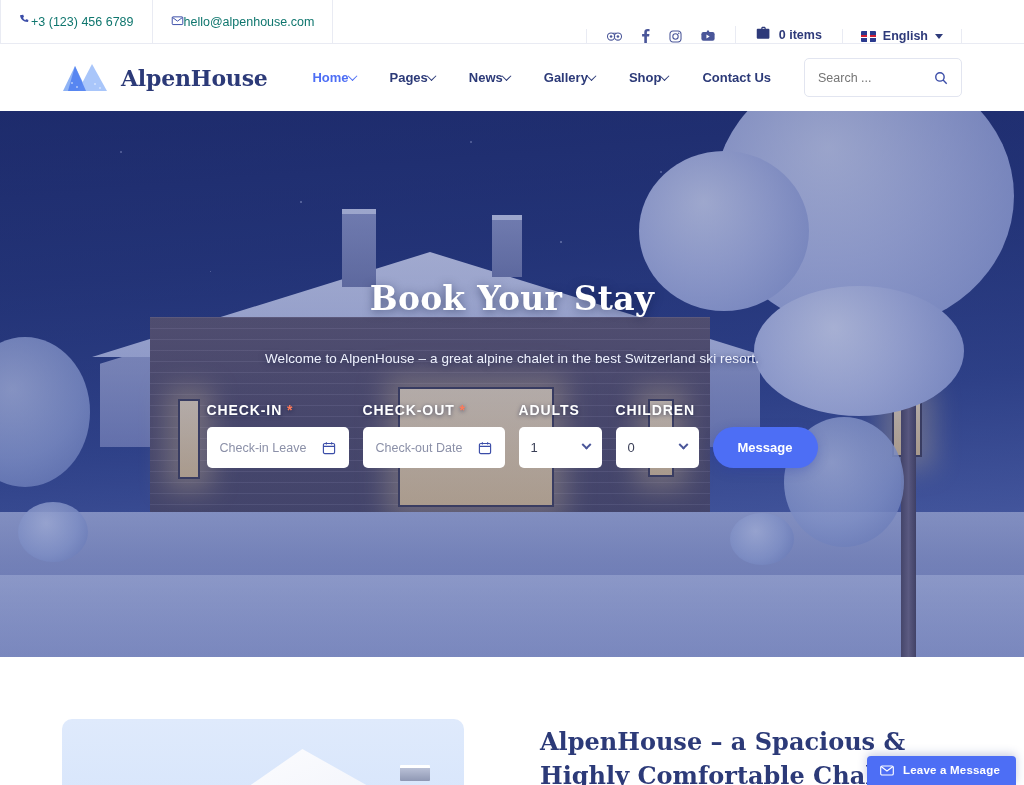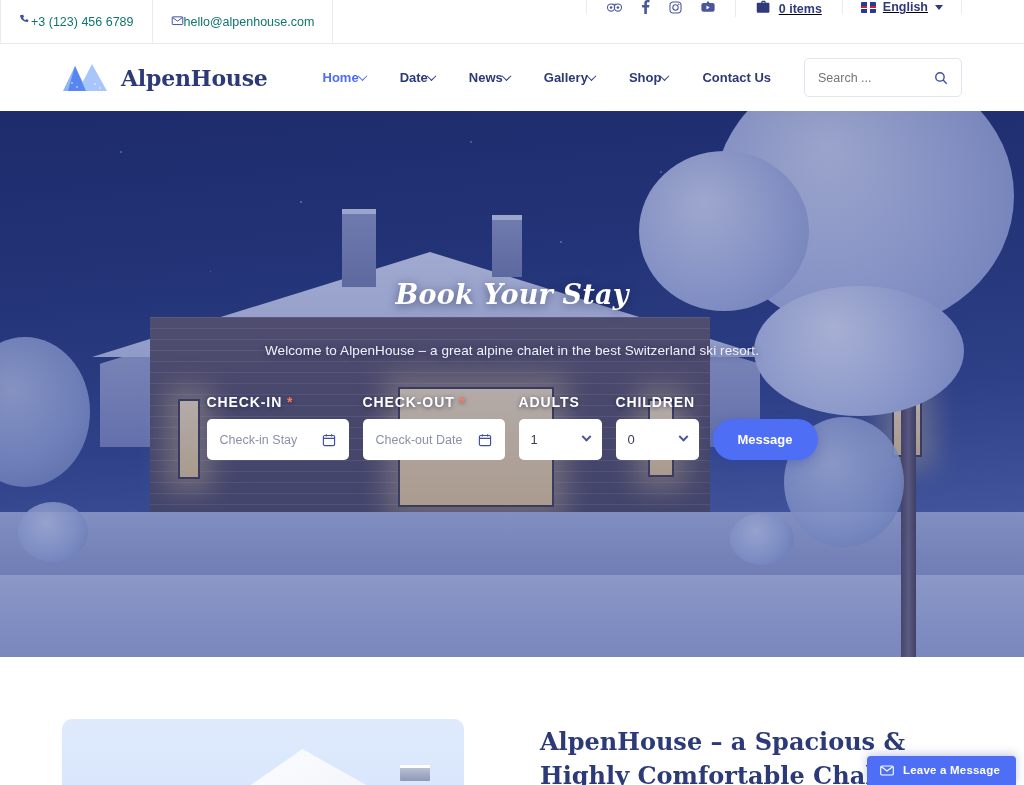--- a/index.html
+++ b/index.html
@@ -17,21 +17,21 @@
     border-bottom:1px solid #e9ebf3; background:#fff;
   }
   .tb-left { display:flex; align-items:stretch; }
   .tb-cell {
     display:flex; align-items:center; gap:0;
     padding:0 18px; font-size:12.5px; color:#0f766e;
     border-left:1px solid #e9ebf3;
   }
   .tb-cell:first-child { border-left:1px solid #e9ebf3; }
   .tb-spacer { flex:1; border-left:1px solid #e9ebf3; }
-  .tb-right { display:flex; align-items:flex-start;text-decoration:underline; }
+  .tb-right { display:flex; align-items:flex-end; }
   .tb-social {
     display:flex; align-items:center; gap:19px;
     padding:0 20px; border-left:1px solid #e9ebf3;
   }
   .tb-social .s-ic { color:#4a5699; display:flex; align-items:center; cursor:pointer; }
   .tb-cart {
     display:flex; align-items:center; gap:8px; padding:0 20px;
     border-left:1px solid #e9ebf3; font-size:12.5px; color:#2e3a7a; font-weight:600;
   }
   .tb-lang {
@@ -156,23 +156,22 @@
     position:absolute; inset:0;
     background:linear-gradient(180deg, rgba(40,55,130,.42) 0%, rgba(45,60,135,.34) 45%, rgba(60,75,150,.3) 100%);
   }
 
   .hero-content {
     position:absolute; inset:0; display:flex; flex-direction:column;
     align-items:center; padding-top:168px;
   }
   .hero-title {
     font-family:"DejaVu Serif", serif; font-weight:bold;
-    font-size:27px; color:#fff; letter-spacing:.2px;
+    font-size:33px; color:#fff; letter-spacing:.2px;
     text-shadow:0 2px 10px rgba(10,20,60,.5);
-    font-style:italic;
   }
   .hero-sub {
     margin-top:33px; font-size:13.5px; color:#f0f3ff; letter-spacing:.1px;
     text-shadow:0 1px 6px rgba(10,20,60,.55);
   }
   .book-form {
     margin-top:36px; display:flex; align-items:flex-end; gap:14px;
   }
   .field { display:flex; flex-direction:column; gap:9px; }
   .field-label {
@@ -334,21 +333,21 @@
       </span>
       <span class="brand-name">AlpenHouse</span>
     </div>
 
     <nav class="nav">
       <div class="nav-item active">
         <span>Home</span>
         <span class="chev"></span>
       </div>
       <div class="nav-item">
-        <span>Date</span>
+        <span>Pages</span>
         <span class="chev"></span>
       </div>
       <div class="nav-item">
         <span>News</span>
         <span class="chev"></span>
       </div>
       <div class="nav-item">
         <span>Gallery</span>
         <span class="chev"></span>
       </div>
@@ -422,21 +421,21 @@
       <p class="hero-sub">Welcome to AlpenHouse – a great alpine chalet in the best Switzerland ski resort.</p>
 
       <div class="book-form">
 
         <div class="field">
           <span class="field-label">
             <span>CHECK-IN</span>
             <span class="req">*</span>
           </span>
           <div class="f-input date">
-            <span>Check-in Stay</span>
+            <span>Check-in Leave</span>
             <span class="cal-ic">
               <svg width="14" height="14" viewBox="0 0 16 16" fill="none" stroke="#3b4da8" stroke-width="1.3">
                   <rect x="1.6" y="2.8" width="12.8" height="11.6" rx="1.6"></rect>
                   <path d="M1.6 6.2h12.8M5 1.4v2.6M11 1.4v2.6"></path>
                 </svg>
             </span>
           </div>
         </div>
 
         <div class="field">

